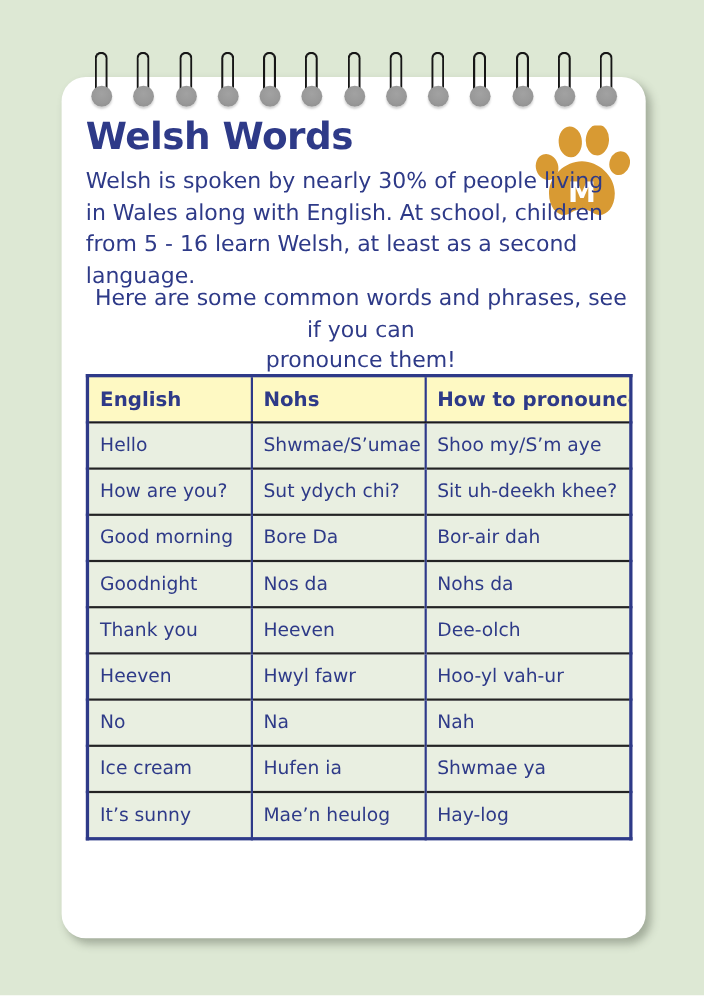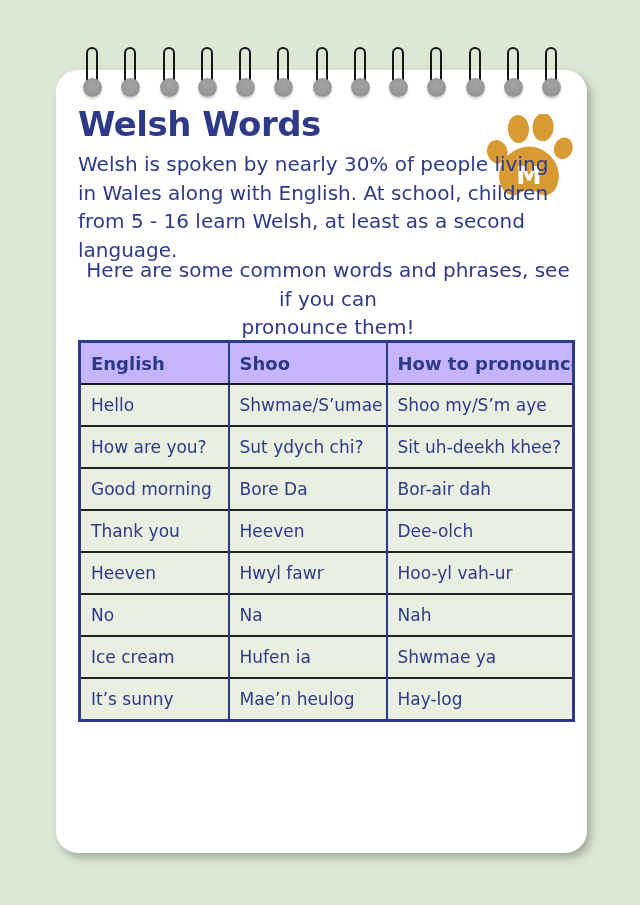--- a/index.html
+++ b/index.html
@@ -94,21 +94,21 @@
   }
   .vocab th, .vocab td {
     height: 40px;
     padding: 0 0 0 10px;
     vertical-align: middle;
     text-align: left;
     overflow: hidden;
     white-space: nowrap;
   }
   .vocab th {
-    background: #c4b5fd;
+    background: #fef9c3;
     color: #2e3a88;
     font-size: 18px;
     font-weight: bold;
     border-left: 2px solid #2e3a88;
     border-right: 2px solid #2e3a88;
     border-bottom: 2px solid #1b1b1b;
   }
   .vocab td {
     background: #e9efe1;
     color: #2e3a88;
@@ -147,41 +147,46 @@
 
     <table class="vocab">
       <colgroup>
         <col style="width:149px">
         <col style="width:158px">
         <col style="width:187px">
       </colgroup>
       <thead>
         <tr>
           <th>English</th>
-          <th>Shoo</th>
+          <th>Nohs</th>
           <th>How to pronounce it</th>
         </tr>
       </thead>
       <tbody id="vocab-body">
           <tr>
             <td>Hello</td>
             <td>Shwmae/S’umae</td>
             <td>Shoo my/S’m aye</td>
           </tr>
           <tr>
             <td>How are you?</td>
             <td>Sut ydych chi?</td>
             <td>Sit uh-deekh khee?</td>
           </tr>
           <tr>
             <td>Good morning</td>
             <td>Bore Da</td>
             <td>Bor-air dah</td>
           </tr>
           <tr>
+            <td>Goodnight</td>
+            <td>Nos da</td>
+            <td>Nohs da</td>
+          </tr>
+          <tr>
             <td>Thank you</td>
             <td>Heeven</td>
             <td>Dee-olch</td>
           </tr>
           <tr>
             <td>Heeven</td>
             <td>Hwyl fawr</td>
             <td>Hoo-yl vah-ur</td>
           </tr>
           <tr>

